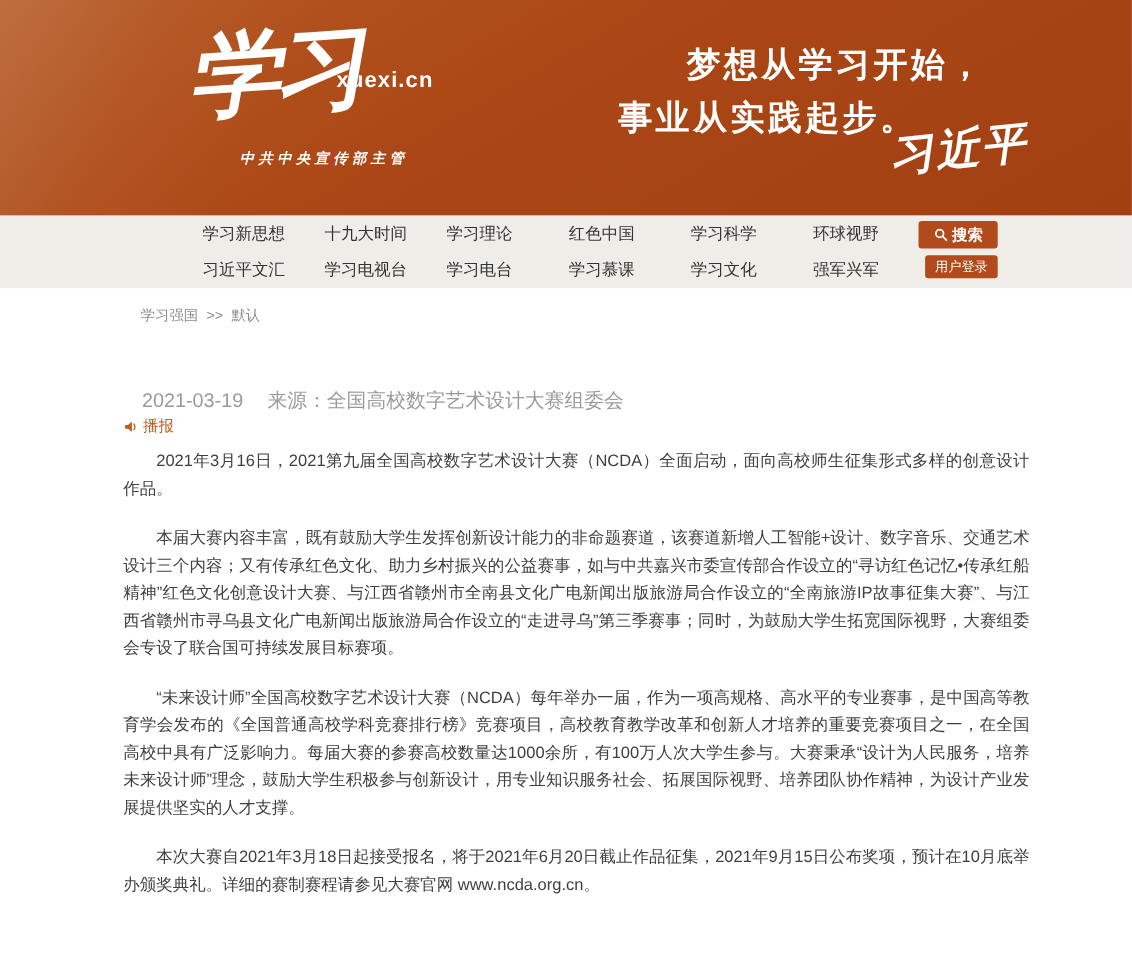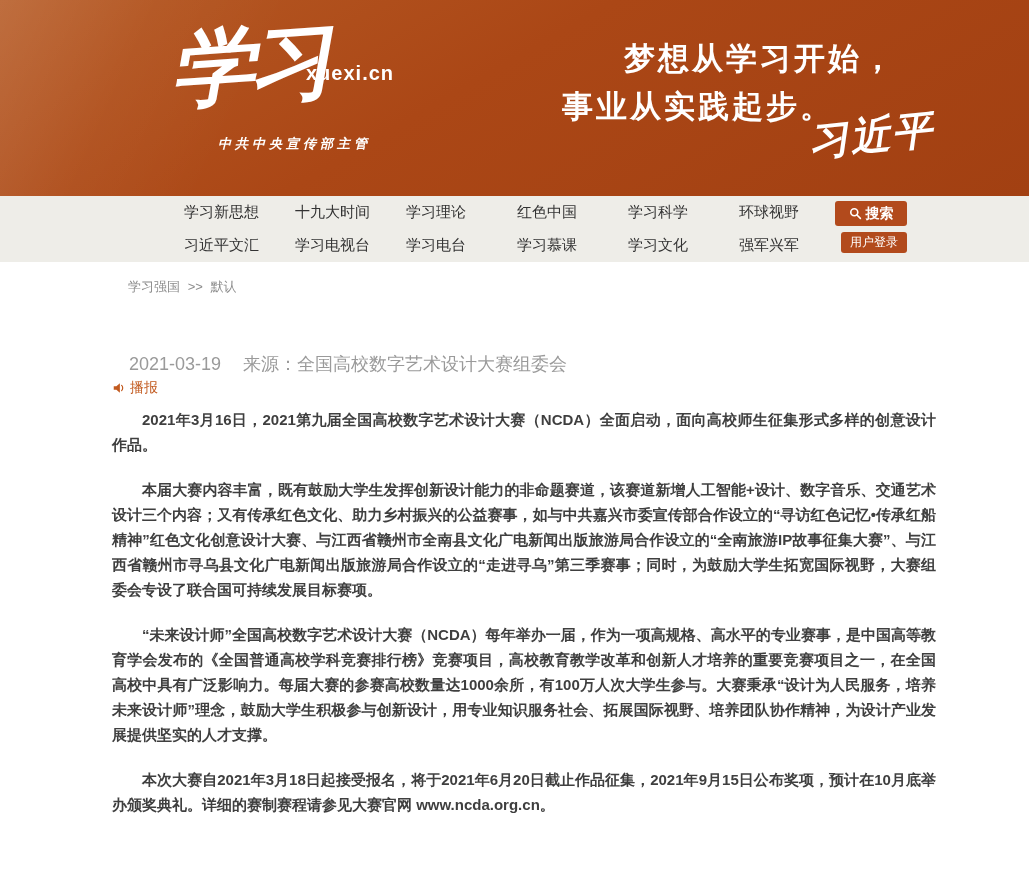--- a/index.html
+++ b/index.html
@@ -50,21 +50,21 @@
   .content { width:824px; margin:56px 0 0 112px; }
   .title { font-size:27px; font-weight:700; color:#1f1f1f; text-align:center;
     letter-spacing:1px; line-height:36px; }
   .meta { margin-top:31px; padding-left:17px; font-size:18px; color:#9a9a9a; }
   .meta .src { margin-left:17px; }
   .broadcast-row { display:flex; justify-content:flex-start; margin-top:3px; height:18px; }
   .broadcast { display:inline-flex; align-items:center; gap:4px; border:none; background:transparent;
     color:#c25a1f; font-size:14px; cursor:pointer; font-family:inherit; }
   .body-text { margin-top:10px; }
   .body-text p { font-size:15px; color:#3f3f3f; line-height:25px; text-align:justify;
-    text-indent:2em; margin-bottom:20px;font-weight:bold; }
+    text-indent:2em; margin-bottom:20px; }
 </style>
 </head>
 <body>
 
 <div class="page">
 
   <header class="hero">
     <div class="logo">
       <span class="logo-script">学习</span>
       <div class="logo-right">

